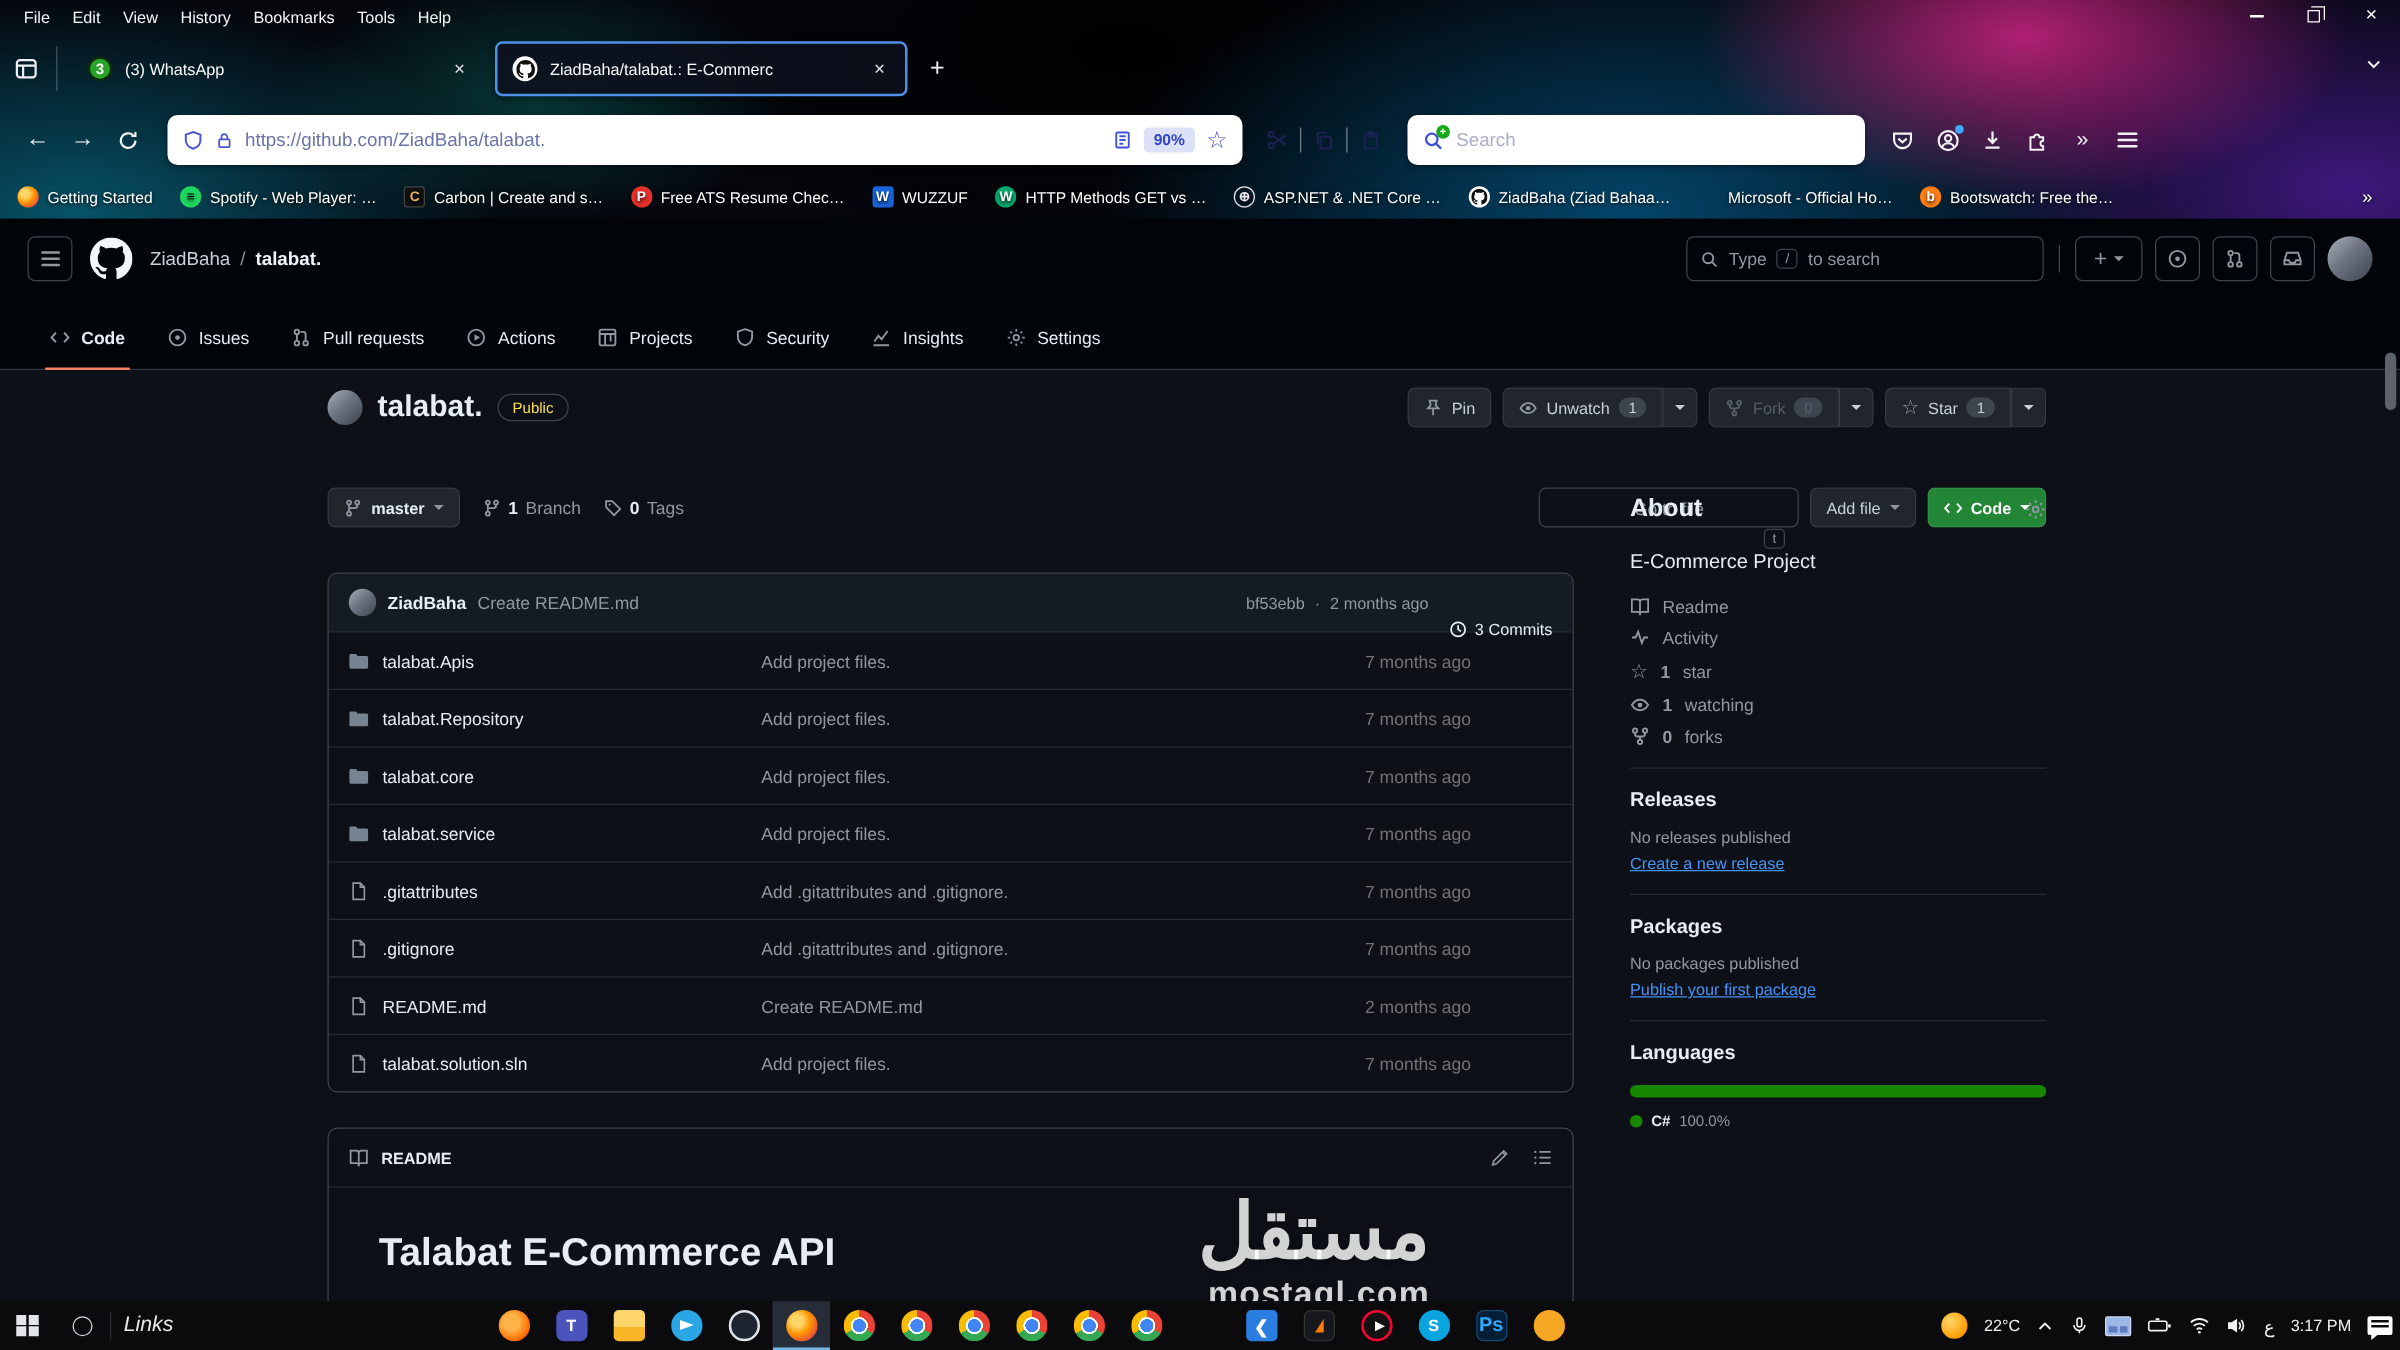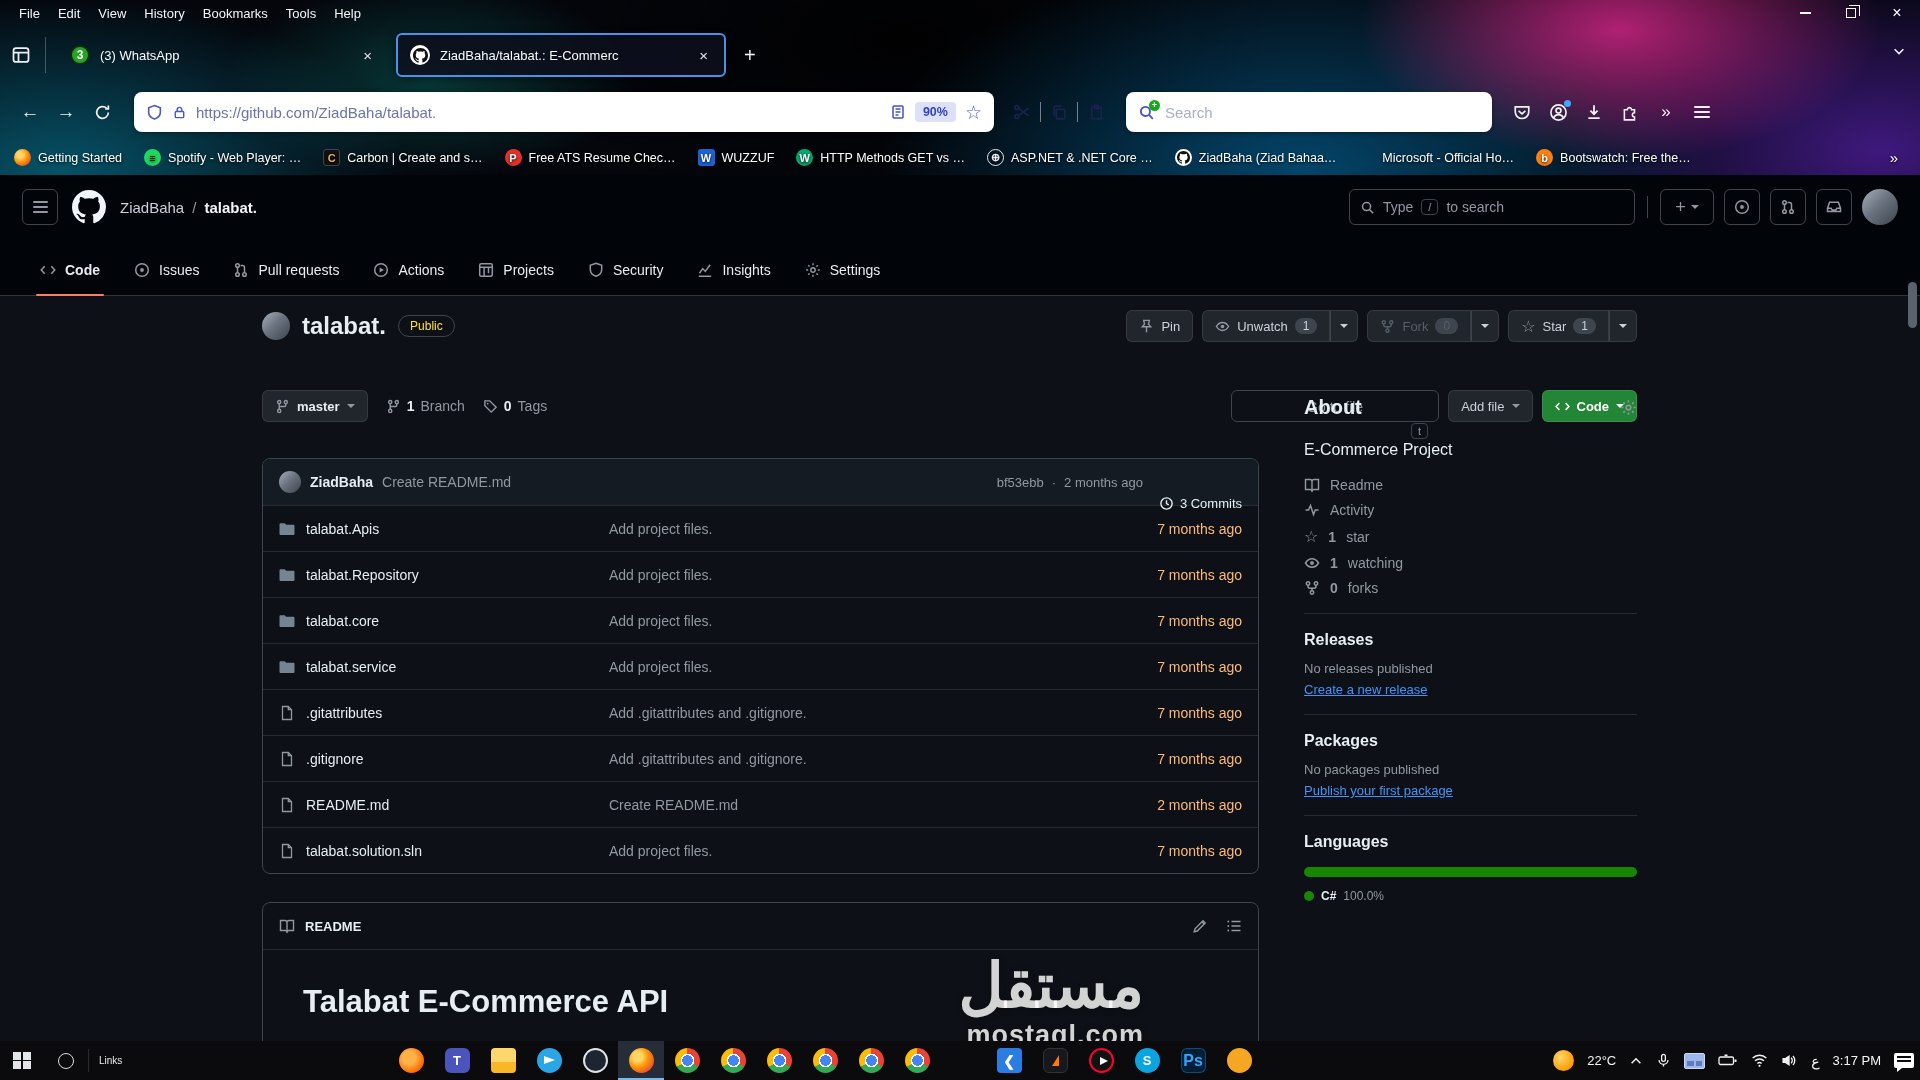--- a/index.html
+++ b/index.html
@@ -126,21 +126,21 @@
 
   .file-table { position:absolute; top:162px; left:262px; width:997px; border:1px solid #3d444d; border-radius:8px; overflow:hidden; }
   .ft-head { height:46px; background:#151b23; display:flex; align-items:center; padding:0 16px; gap:9px; font-size:14px; }
   .ft-head .author { font-weight:600; color:#e6edf3; }
   .ft-head .msg { color:#9198a1; }
   .ft-head .right { margin-left:auto; display:flex; align-items:center; gap:8px; color:#9198a1; font-size:13px; }
   .ft-head .commits { display:flex; align-items:flex-start; gap:6px; color:#e6edf3; margin-left:8px;margin-top:43px; }
   .ft-row { height:46px; display:grid; grid-template-columns:330px 1fr 150px; align-items:center; padding:0 16px; border-top:1px solid #262c36; font-size:14px; }
   .ft-row .fname { display:flex; align-items:flex-end; gap:11px; color:#e6edf3; }
   .ft-row .fmsg { color:#9198a1; }
-  .ft-row .fdate { color:#fdba74; text-align:right; }
+  .ft-row .fdate { color:#737373; }
 
   .readme-box { position:absolute; top:606px; left:262px; width:997px; height:260px; border:1px solid #3d444d; border-radius:8px; }
   .readme-head { height:47px; display:flex; align-items:center; gap:10px; padding:0 16px; border-bottom:1px solid #262c36; font-size:13px; font-weight:600; color:#e6edf3; }
   .readme-head .r-ico { color:#9198a1; }
   .readme-tools { margin-left:auto; display:flex; gap:18px; color:#9198a1; }
   .readme-body { padding:34px 40px; }
   .readme-h1 { font-size:31px; font-weight:700; color:#e6edf3; }
 
   .sidebar { position:absolute; top:100px; left:1304px; width:333px; }
   .about-head { display:flex; align-items:center;text-align:center; }
@@ -167,21 +167,21 @@
   .wm-ar { font-size:62px; font-weight:700; line-height:1.1; }
   .wm-la { font-size:27px; font-weight:700; letter-spacing:1px; }
 
   
   .taskbar { position:absolute; top:1041px; left:0; width:1920px; height:39px; background:#0b0b0d; display:flex; align-items:center; }
   .tb-left { display:flex; align-items:center; height:100%; }
   .tb-btn { width:44px; height:100%; display:flex; align-items:center; justify-content:center; color:#e8eaec; }
   .win-logo { display:grid; grid-template-columns:8px 8px; grid-template-rows:8px 8px; gap:1.5px; }
   .win-logo i { background:#e3e6e8; }
   .search-ring { width:16px; height:16px; border:1.8px solid #d7dbe0; border-radius:50%; }
-  .links-zone { display:flex; align-items:center; gap:6px; color:#e8eaec; font-size:10px; padding:0 10px; border-left:1px solid #2a2a2e; height:60%; }
+  .links-zone { display:flex; align-items:center; gap:6px; color:#e8eaec; font-size:17px; padding:0 10px; border-left:1px solid #2a2a2e; height:60%;font-style:italic; }
   .task-icons { position:absolute; left:388px; top:0; height:39px; display:flex; }
   .t-slot { width:46px; height:39px; display:flex; align-items:center; justify-content:center; }
   .t-slot.active { background:rgba(160,200,255,0.18); box-shadow:inset 0 -2px 0 #76b9ed; }
   .ti { width:25px; height:25px; border-radius:6px; display:flex; align-items:center; justify-content:center; font-size:13px; font-weight:bold; color:#fff; }
   .ti-round { border-radius:50%; }
   .ti-firefox { background:radial-gradient(circle at 35% 35%, #ffd567 0 20%, #ff9500 46%, #e8533a 75%, #b5007f 100%); border-radius:50%; }
   .ti-orange-swirl { background:radial-gradient(circle at 40% 40%, #ffb347 0 30%, #ff6a00 70%, #d62300 100%); border-radius:50%; }
   .ti-teams { background:#4b53bc; }
   .ti-explorer { background:linear-gradient(180deg,#ffd66b 55%, #f7b728 55%); border-radius:4px; position:relative; }
   .ti-telegram { background:#2aa6e4; border-radius:50%; position:relative; }

